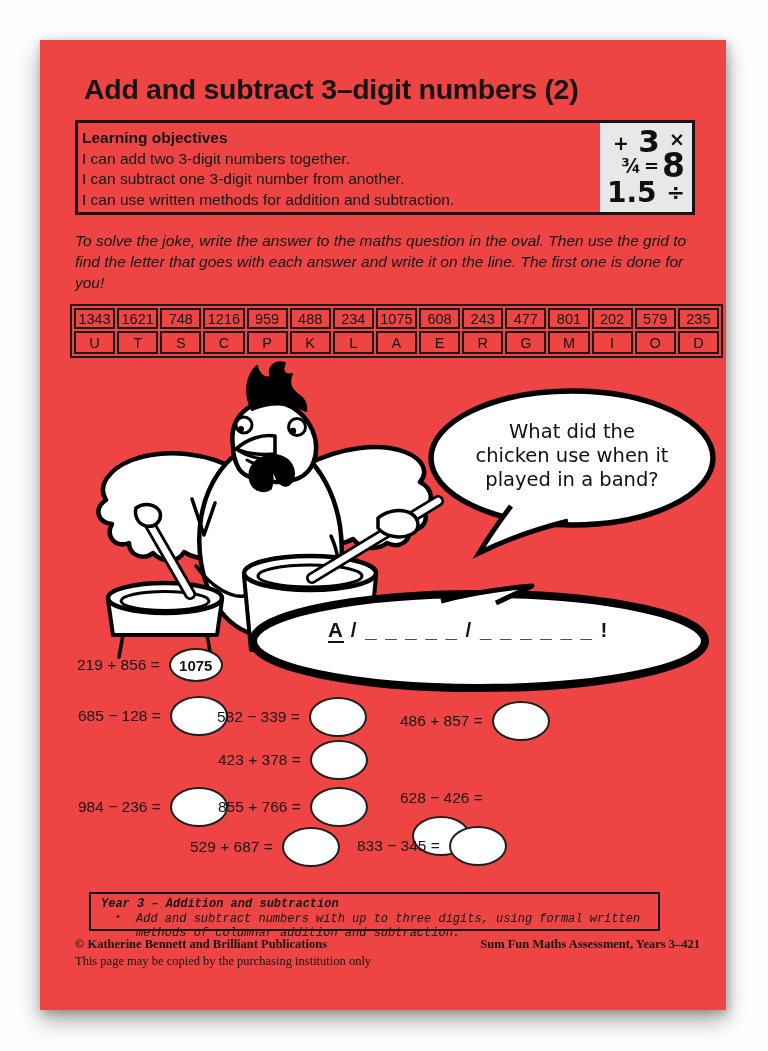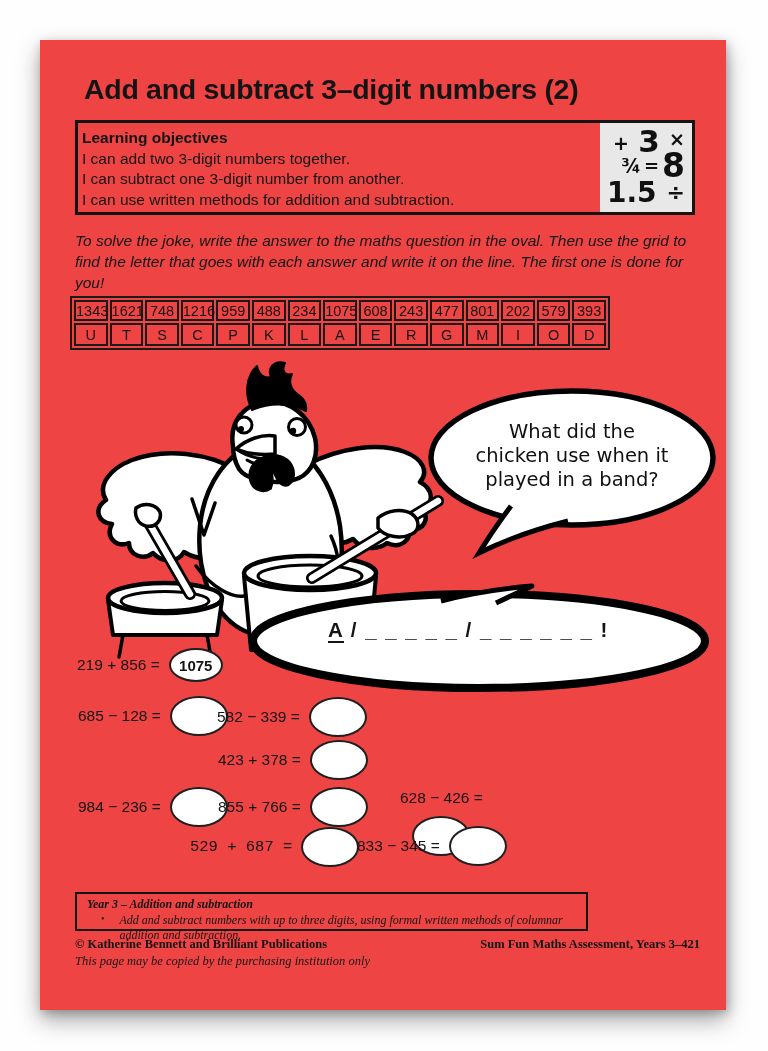--- a/index.html
+++ b/index.html
@@ -22,21 +22,21 @@
   .ir2 { justify-content:flex-end; gap:3px; margin-top:-4px; }
   .ir2 .s-frac { font-size:19px; }
   .ir2 .s-eq { font-size:18px; }
   .ir2 .s-eight { font-size:33px; line-height:.9; }
   .ir3 { justify-content:space-between; margin-top:-2px;text-align:right; }
   .ir3 .s-dec { font-size:28px; line-height:1; }
   .ir3 .s-div { font-size:22px; }
 
   .instructions { position:absolute; left:35px; top:190px; width:624px; font-style:italic; font-size:15.5px; line-height:1.37; }
 
-  table.grid { position:absolute; left:30px; top:256px; width:540px; border:2px solid #1a1a1a;
+  table.grid { position:absolute; left:30px; top:264px; width:653px; border:2px solid #1a1a1a;
                border-collapse:separate; border-spacing:2px; table-layout:fixed; }
   table.grid td { border:2px solid #1a1a1a; text-align:center; font-size:14.5px; }
   tr.num-row td { height:21px; }
   tr.let-row td { height:23px; }
 
   svg.art { position:absolute; overflow:visible; }
   #chicken { left:38px; top:318px; z-index:1; }
   #qbubble { left:385px; top:340px; z-index:2; }
   #abubble { left:205px; top:545px; z-index:3; }
   .answer-line { position:absolute; left:288px; top:578px; z-index:4; font-size:20.5px; font-weight:600;
@@ -48,32 +48,32 @@
           display:flex; align-items:center; justify-content:center; font-weight:bold; font-size:15px; background:#fff; }
   .prob.first .oval { width:54px; height:34px; border-width:2.5px; }
   .p0 { left:37px;  top:608px; }
   .p1 { left:38px;  top:656px; }
   .p2 { left:177px; top:657px; }
   .p3 { left:360px; top:661px; }
   .p4 { left:178px; top:700px; }
   .p5 { left:38px;  top:747px; }
   .p6 { left:178px; top:747px; }
   .p7 { left:360px; top:749px;flex-direction:column; }
-  .p8 { left:150px; top:787px;font-family:Liberation Mono, monospace; }
+  .p8 { left:150px; top:787px; }
   .p9 { left:317px; top:786px; }
 
-  .cur-box { position:absolute; left:35px; top:852px; width:513px; height:39px; border:2.5px solid #141414;
-             font-family:Liberation Serif, serif; padding:3px 10px 0 10px; }
+  .cur-box { position:absolute; left:49px; top:852px; width:571px; height:39px; border:2.5px solid #141414;
+             font-family:Liberation Mono, monospace; padding:3px 10px 0 10px; }
   .cur-head { font-weight:bold; font-style:italic; font-size:12px; }
   .cur-bullet { display:flex; gap:15px; padding-left:14px; font-style:italic; font-size:12px; margin-top:1px; }
   .cur-bullet .dot { font-style:normal; font-size:10px; }
 
   .footer { position:absolute; left:35px; top:897px; width:625px; font-family:"Liberation Serif",serif; font-size:12.5px; }
   .copyright { font-weight:600; }
-  .license { font-style:italic; margin-top:2px; }
+  .license { margin-top:2px; }
   .foot-right { position:absolute; right:0; top:0; display:flex; font-weight:bold; }
 
   .qtext { font-family:"DejaVu Sans",sans-serif; font-size:19.5px; fill:#111; }
 </style>
 </head>
 <body>
 
 <div class="sheet">
 
   <h1 class="title">Add and subtract 3–digit numbers (2)</h1>
@@ -115,21 +115,21 @@
       <td>959</td>
       <td>488</td>
       <td>234</td>
       <td>1075</td>
       <td>608</td>
       <td>243</td>
       <td>477</td>
       <td>801</td>
       <td>202</td>
       <td>579</td>
-      <td>393</td>
+      <td>235</td>
     </tr>
     <tr class="let-row">
       <td>U</td>
       <td>T</td>
       <td>S</td>
       <td>C</td>
       <td>P</td>
       <td>K</td>
       <td>L</td>
       <td>A</td>
@@ -219,20 +219,26 @@
     <span class="oval">
         <span></span>
       </span>
   </div>
   <div class="prob p2">
     <span>582 − 339 =</span>
     <span class="oval">
         <span></span>
       </span>
   </div>
+  <div class="prob p3">
+    <span>486 + 857 =</span>
+    <span class="oval">
+        <span></span>
+      </span>
+  </div>
   <div class="prob p4">
     <span>423 + 378 =</span>
     <span class="oval">
         <span></span>
       </span>
   </div>
   <div class="prob p5">
     <span>984 − 236 =</span>
     <span class="oval">
         <span></span>

